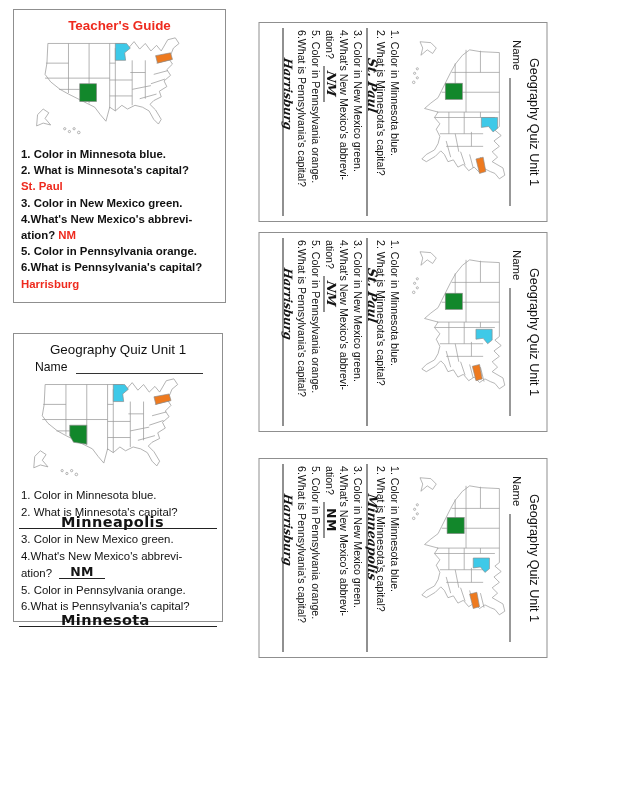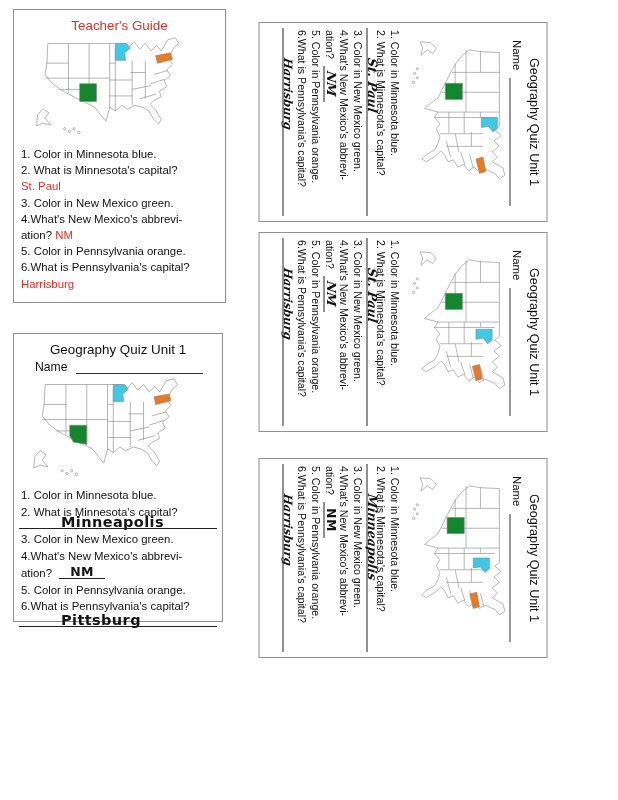--- a/index.html
+++ b/index.html
@@ -2,21 +2,21 @@
 <html><head>
 <meta charset="utf-8">
 <style>
   html,body{margin:0;padding:0;background:#fff;}
   body{width:618px;height:800px;position:relative;overflow:hidden;
        font-family:"Liberation Sans",sans-serif;color:#111;}
   .card{position:absolute;background:#fff;border:1px solid #8f8f8f;box-sizing:border-box;}
   .card-inner{position:absolute;inset:0;padding:0 7px;box-sizing:border-box;}
 
   
-  .teacher-card{left:13px;top:9px;width:213px;height:294px;}
+  .teacher-card{left:13px;top:9px;width:213px;height:294px;font-weight:bold;}
   .front-card{left:13px;top:333px;width:210px;height:289px;}
 
   
   .rot-wrap{position:absolute;width:289px;height:200px;}
   .rot-card{position:absolute;left:50%;top:50%;width:200px;height:289px;
             transform:translate(-50%,-50%) rotate(90deg);}
 
   .title{text-align:center;font-size:13.4px;margin-top:8px;line-height:15px;white-space:nowrap;}
   .title.red{color:#ee2a1e;}
   .name-row{display:flex;align-items:flex-end;font-size:12.2px;margin:3px 12px 0 14px;line-height:14px;}
@@ -114,21 +114,21 @@
       <div class="qline">2. What is Minnesota's capital?</div>
       <div class="ans-row">
         <span class="hand hand-print">Minneapolis</span>
       </div>
       <div class="qline">3. Color in New Mexico green.</div>
       <div class="qline">4.What's New Mexico's abbrevi-</div>
       <div class="qline"><span>ation?</span><span class="ans-short"><span class="hand hand-print small">NM</span></span></div>
       <div class="qline">5. Color in Pennsylvania orange.</div>
       <div class="qline">6.What is Pennsylvania's capital?</div>
       <div class="ans-row last">
-        <span class="hand hand-print">Pittsburg</span>
+        <span class="hand hand-print">Minnesota</span>
       </div>
     </div>
   </div>
 </section>
 
 <div class="rot-wrap" style="left:258px;top:22px;">
   <section class="card rot-card">
     <div class="card-inner">
       <div class="title">Geography Quiz Unit 1</div>
       <div class="name-row">

